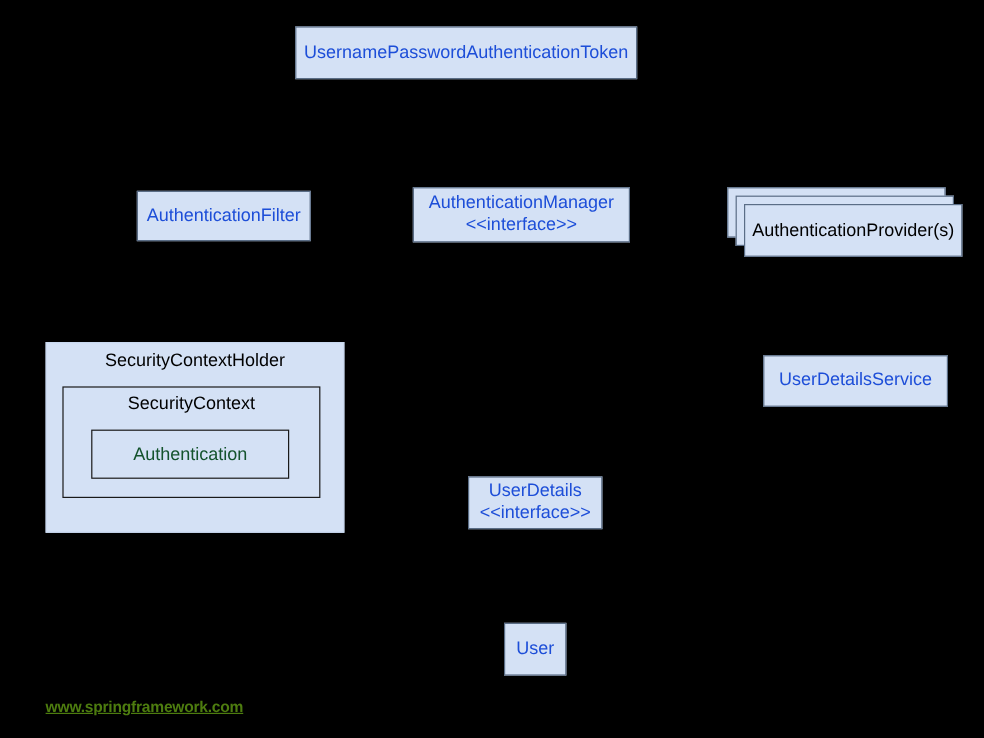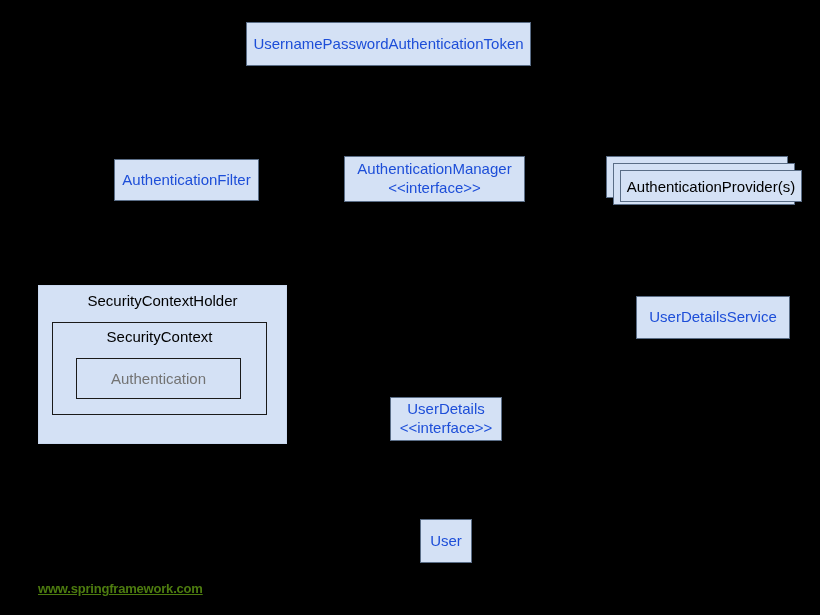--- a/index.html
+++ b/index.html
@@ -80,21 +80,21 @@
     border: 1px solid #1a1a1a;
   }
   .leaf-box {
     position: absolute;
     box-sizing: border-box;
     background: #d4e1f5;
     border: 1px solid #1a1a1a;
     display: flex;
     align-items: center;
     justify-content: center;
-    color: #737373;
+    color: #14532d;
     font-size: 15px;
   }
 
   
   .connector {
     position: absolute;
     background: #000000;
   }
 
   
@@ -126,21 +126,21 @@
   <div class="node" style="left:246px; top:22px; width:285px; height:44px;">UsernamePasswordAuthenticationToken</div>
 
   <div class="node" style="left:114px; top:159px; width:145px; height:42px;">AuthenticationFilter</div>
 
   <div class="node" style="left:344px; top:156px; width:181px; height:46px;">AuthenticationManager
 &lt;&lt;interface&gt;&gt;</div>
 
   <div class="stack" style="left:606px; top:156px; width:196px; height:56px;">
     <div class="layer" style="left:0px; top:0px; width:182px; height:42px;"></div>
     <div class="layer" style="left:7px; top:7px; width:182px; height:42px;"></div>
-    <div class="front" style="left:14px; top:14px; width:182px; height:32px;">AuthenticationProvider(s)</div>
+    <div class="front" style="left:14px; top:14px; width:182px; height:44px;">AuthenticationProvider(s)</div>
   </div>
 
 
   <div class="node" style="left:636px; top:296px; width:154px; height:43px;">UserDetailsService</div>
 
   <div class="container-box" style="left:38px; top:285px; width:249px; height:159px;">
     <div class="container-title" style="top:6px;">SecurityContextHolder</div>
   </div>
 
   <div class="inner-box" style="left:52px; top:322px; width:215px; height:93px;">

